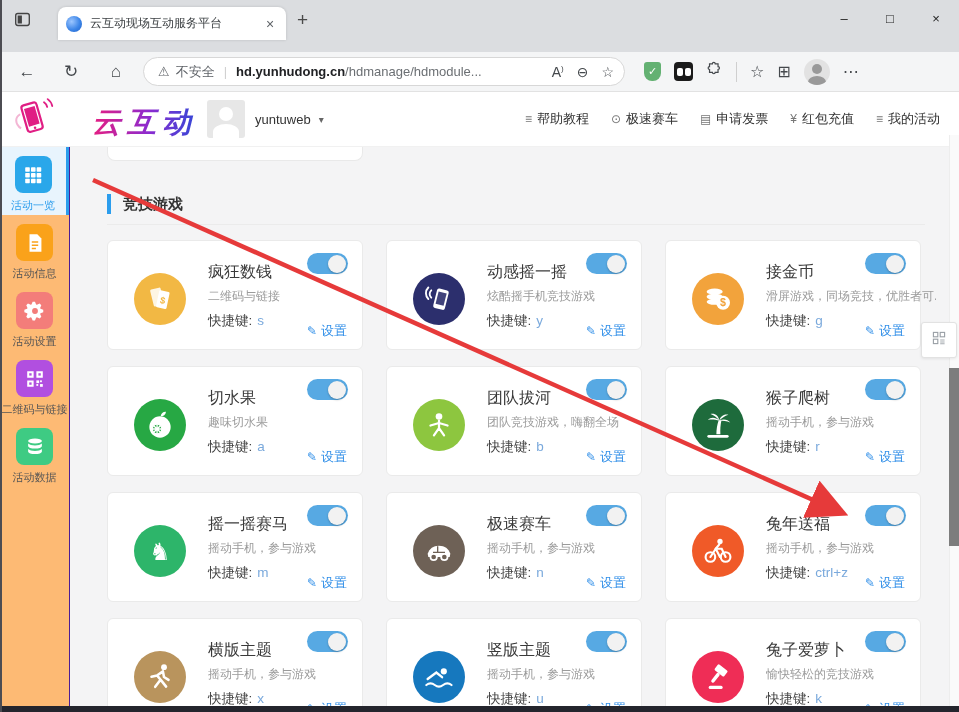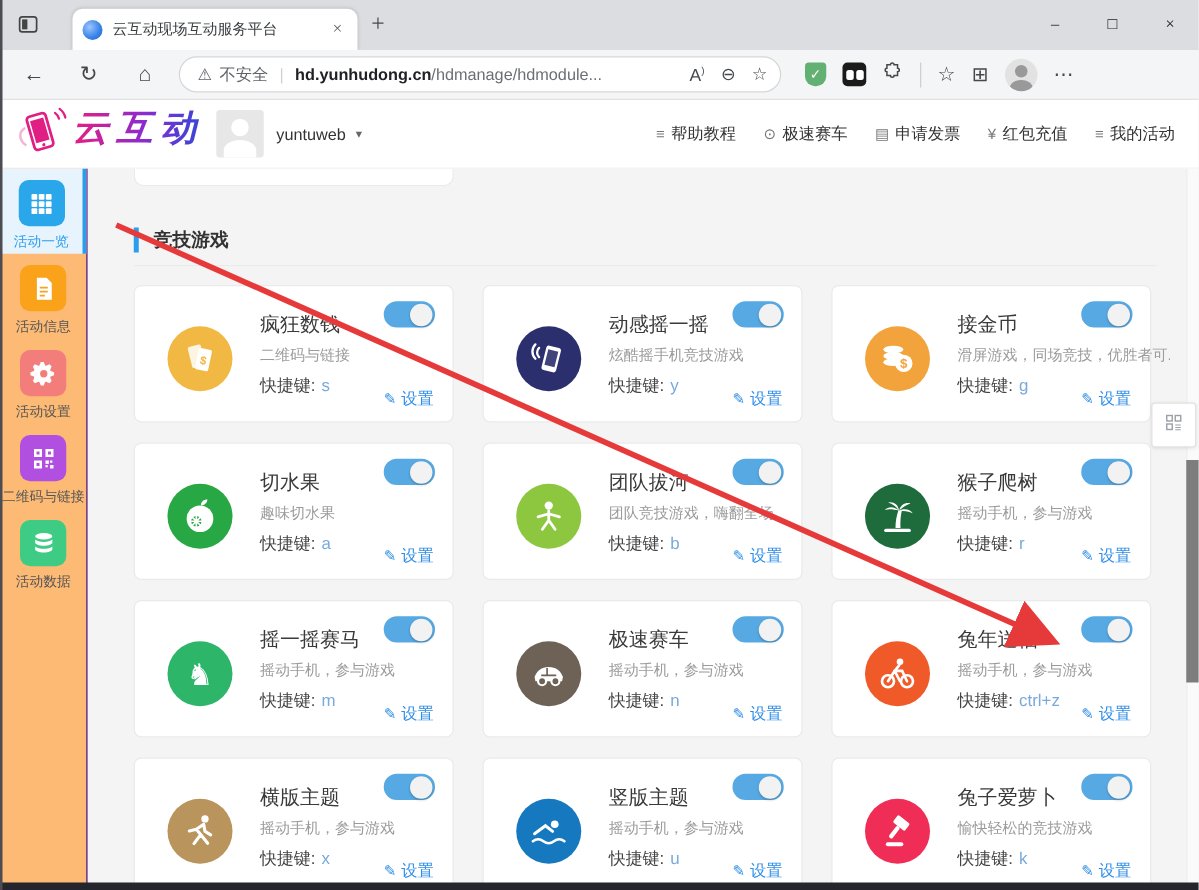--- a/index.html
+++ b/index.html
@@ -3,21 +3,21 @@
 <meta charset="utf-8">
 <style>
   html,body{margin:0;padding:0;}
   body{
     width:959px;height:712px;position:relative;overflow:hidden;
     font-family:"Liberation Sans","DejaVu Sans",sans-serif;
     background:#f4f4f5;
     --accent:#2b9ded;--link:#2f8ee8;--toggle-on:#57a9e3;--key:#7aa9dc;
   }
   
-  .titlebar{height:40px;background:#dbdde0;position:relative;font-family:Liberation Serif, serif;}
+  .titlebar{height:52px;background:#dbdde0;position:relative;}
   .tab-actions{position:absolute;left:13px;top:11px;width:20px;height:18px;}
   .tab{position:absolute;left:58px;top:7px;width:228px;height:33px;background:#fff;
        border-radius:8px 8px 0 0;display:flex;align-items:center;padding:0 8px;box-sizing:border-box;
        box-shadow:0 0 3px rgba(0,0,0,.15);}
   .favicon{width:16px;height:16px;border-radius:50%;flex:0 0 16px;
        background:radial-gradient(circle at 35% 35%,#9cc6ff,#3d86e8 55%,#1c5fc8);}
   .tab-title{font-size:12px;color:#3c4043;margin:0 8px;flex:1;white-space:nowrap;overflow:hidden;}
   .tab-close{font-size:14px;color:#5f6368;width:16px;text-align:center;}
   .newtab{position:absolute;left:297px;top:7px;font-size:19px;color:#4a4a4a;line-height:26px;}
   .win-controls{position:absolute;right:0;top:0;height:40px;display:flex;}
@@ -40,21 +40,21 @@
       font-size:11px;display:flex;align-items:center;justify-content:center;}
   .tm{width:19px;height:19px;background:#1b1b1b;border-radius:4px;display:flex;gap:2px;align-items:center;justify-content:center;}
   .tm i{width:6px;height:8px;background:#fff;border-radius:2px;}
   .glyph-ic{font-size:16px;color:#45494d;}
   .vdiv{width:1px;height:20px;background:#cfcfcf;}
   .profile-chip{width:26px;height:26px;border-radius:50%;background:#e2e2e2;position:relative;overflow:hidden;}
   .p-head{position:absolute;left:8px;top:5px;width:10px;height:10px;border-radius:50%;background:#999;}
   .p-body{position:absolute;left:4px;top:17px;width:18px;height:12px;border-radius:50% 50% 0 0;background:#999;}
   
   .site-header{height:55px;background:#fff;position:relative;display:flex;align-items:center;border-bottom:1px solid #f1f1f1;box-sizing:border-box;}
-  .logo{display:flex;align-items:flex-start;margin-left:10px;}
+  .logo{display:flex;align-items:flex-end;margin-left:10px;gap:34px;}
   .brand{font-size:29px;font-weight:bold;font-style:italic;letter-spacing:6px;margin-left:2px;
       background:linear-gradient(92deg,#df1f87 5%,#8a2bd0 55%,#3c45d6 95%);
       -webkit-background-clip:text;background-clip:text;color:transparent;}
   .top-nav{position:absolute;right:8px;display:flex;align-items:center;}
   .nav-item{display:flex;align-items:center;padding:0 11px;font-size:13px;color:#333;cursor:default;}
   .nav-ic{color:#777;font-size:12px;margin-right:5px;}
   .avatar{width:38px;height:38px;background:#e7e7e7;border-radius:3px;margin-left:10px;position:relative;overflow:hidden;}
   .a-head{position:absolute;left:12px;top:7px;width:14px;height:14px;border-radius:50%;background:#fff;}
   .a-body{position:absolute;left:6px;top:24px;width:26px;height:16px;border-radius:50% 50% 0 0;background:#fff;}
   .username{font-size:13px;color:#333;margin:0 8px 0 10px;}

